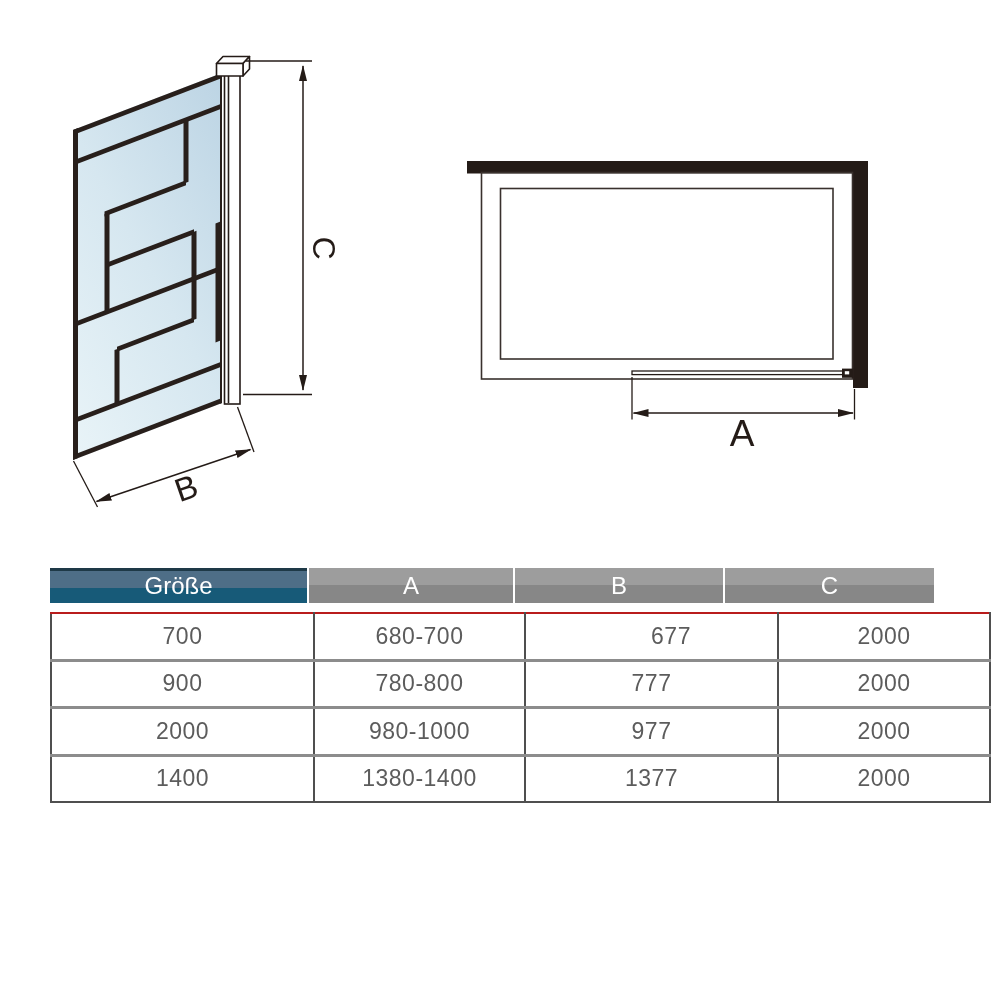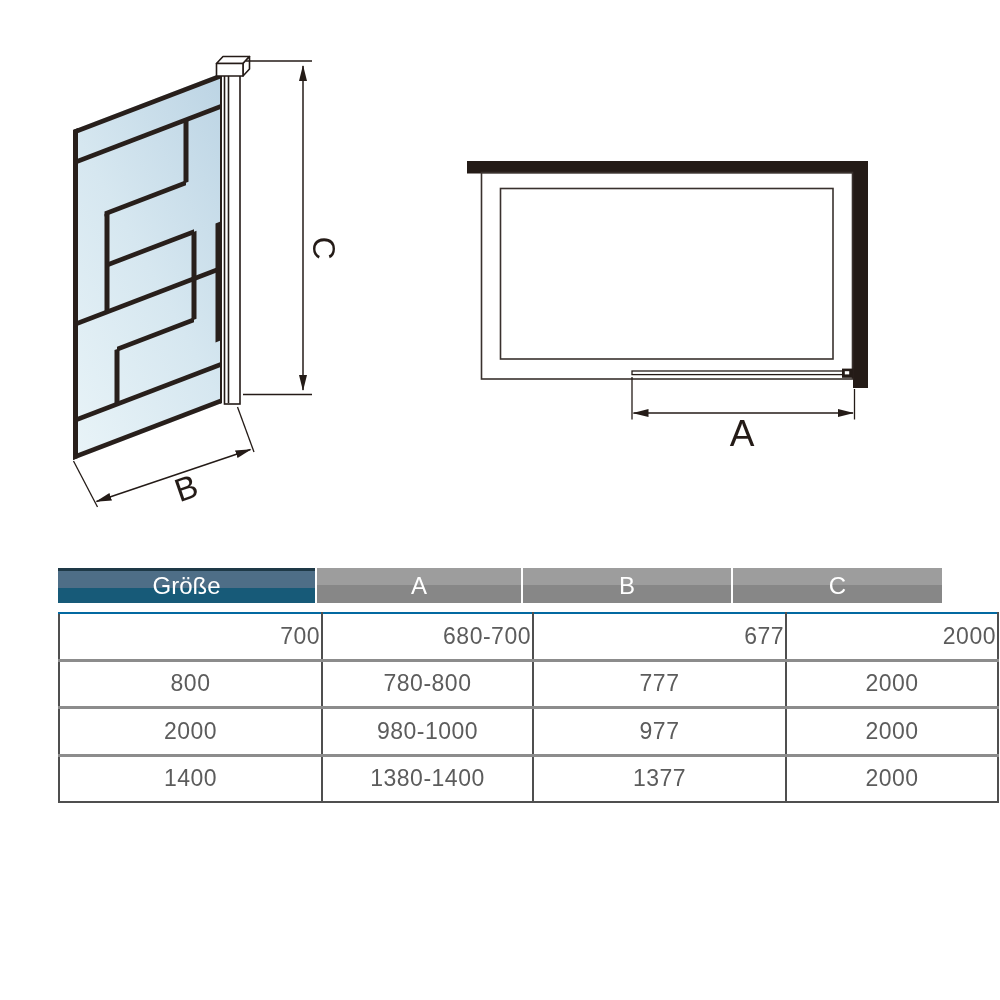--- a/index.html
+++ b/index.html
@@ -2,35 +2,35 @@
 <html><head>
 <meta charset="utf-8">
 <style>
   html,body{margin:0;padding:0;background:#ffffff;}
   .canvas{position:relative;width:1000px;height:1000px;background:#ffffff;overflow:hidden;
           font-family:"Liberation Sans",sans-serif;}
   .diagrams{position:absolute;left:0;top:0;width:1000px;height:560px;}
   svg text{font-family:"Liberation Sans",sans-serif;fill:#241b17;}
 
   
-  .size-table{position:absolute;left:58px;top:568px;width:884px;}
+  .size-table{position:absolute;left:50px;top:568px;width:884px;}
   .thead{display:flex;width:884px;height:35px;}
   .th{height:35px;display:flex;align-items:center;justify-content:center;
       color:#ffffff;font-size:24px;}
   .th-first{width:257px;margin-right:2px;
       background:linear-gradient(180deg,#1e3947 0px,#1e3947 3px,#4e6e87 3px,#4e6e87 20px,#175a78 20px,#175a78 35px);}
   .th-gray{background:linear-gradient(180deg,#9d9d9d 0px,#9d9d9d 17px,#878787 17px,#878787 35px);}
   .th-a{width:204px;margin-right:2px;}
   .th-b{width:208px;margin-right:2px;}
   .th-c{width:209px;}
   table.body{border-collapse:collapse;table-layout:fixed;width:884px;margin-top:9px;}
   table.body td{border:2px solid #4f4f4f;border-top:3px solid #8c8c8c;
       height:42.5px;text-align:center;vertical-align:middle;
       font-size:23px;color:#5c5c5c;letter-spacing:0.5px;}
-  table.body tr:first-child td{border-top:2px solid #0369a1;text-align:right;}
+  table.body tr:first-child td{border-top:2px solid #b91c1c;}
   .c0{width:259px;} .c1{width:207px;} .c2{width:210px;padding-left:40px;} .c3{width:208px;}
 </style>
 </head>
 <body>
 
 <div class="canvas">
 
   <svg class="diagrams" viewBox="0 0 1000 560" xmlns="http://www.w3.org/2000/svg">
     <defs>
       <linearGradient id="glassGrad" x1="1" y1="0" x2="0" y2="1">
@@ -130,21 +130,21 @@
 
     <table class="body">
       <tbody>
         <tr>
           <td class="c0">700</td>
           <td class="c1">680-700</td>
           <td class="c2">677</td>
           <td class="c3">2000</td>
         </tr>
         <tr>
-          <td>800</td>
+          <td>900</td>
           <td>780-800</td>
           <td>777</td>
           <td>2000</td>
         </tr>
         <tr>
           <td>2000</td>
           <td>980-1000</td>
           <td>977</td>
           <td>2000</td>
         </tr>

